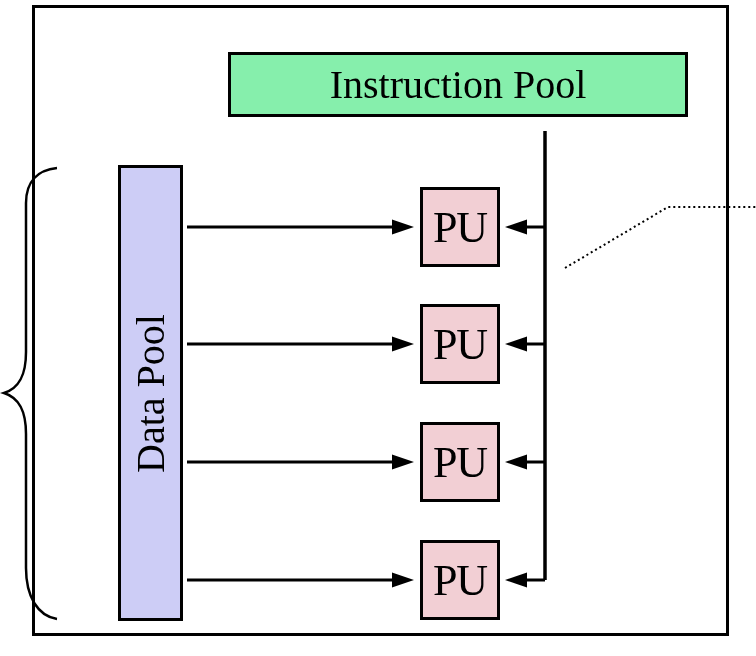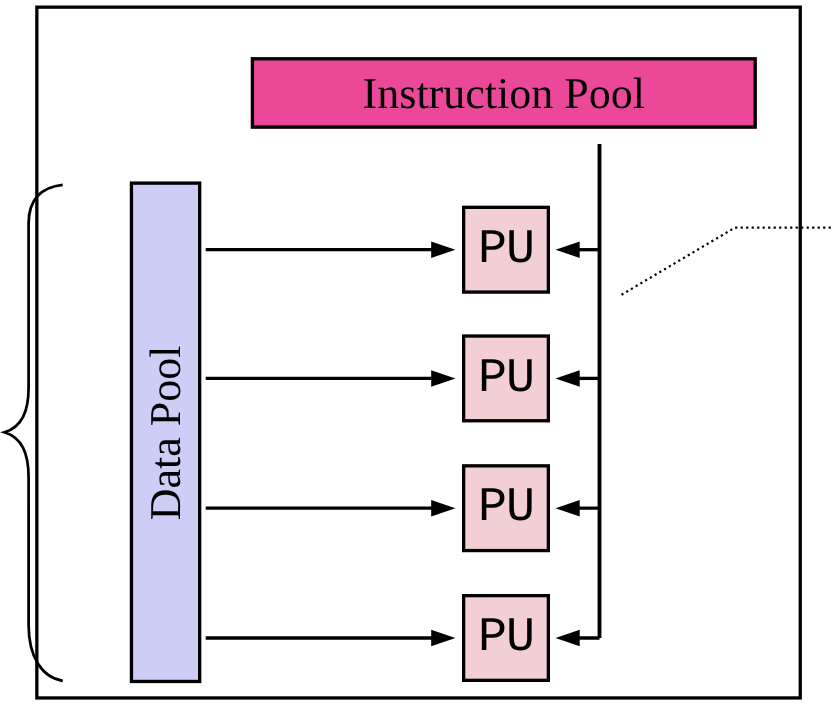--- a/index.html
+++ b/index.html
@@ -74,21 +74,21 @@
   }
   .data-pool .vlabel {
     transform: rotate(-90deg);
     white-space: nowrap;
   }
   .pu {
     left: 420px;
     width: 80px;
     height: 80px;
     font-size: 44px;
-    font-family: Liberation Mono, monospace;
+    font-family: Liberation Serif, serif;
     letter-spacing: -1px;
   }
   .pu-1 { top: 187px; }
   .pu-2 { top: 304px; }
   .pu-3 { top: 422px; }
   .pu-4 { top: 540px; }
   .stroke {
     stroke: #000000;
     fill: none;
   }
@@ -140,21 +140,21 @@
     </g>
     <g>
       <line class="stroke" stroke-width="3" x1="545" y1="580" x2="525" y2="580"></line>
       <polygon class="arrowhead" points="505,580 527,572.5 527,587.5"></polygon>
     </g>
 
     <path class="stroke" stroke-width="2" stroke-dasharray="2 3" d="M 565 268 L 668 207 L 756 207"></path>
   </svg>
 
 
-  <div class="box instruction-pool" style="background-color: #ec4899;">
+  <div class="box instruction-pool" style="background-color: #86efac;">
     <span>Instruction Pool</span>
   </div>
 
   <div class="box data-pool" style="background-color: rgb(205, 205, 246);">
     <span class="vlabel">Data Pool</span>
   </div>
 
   <div class="box pu pu-1" style="background-color: rgb(242, 207, 212);">
     <span>PU</span>
   </div>

